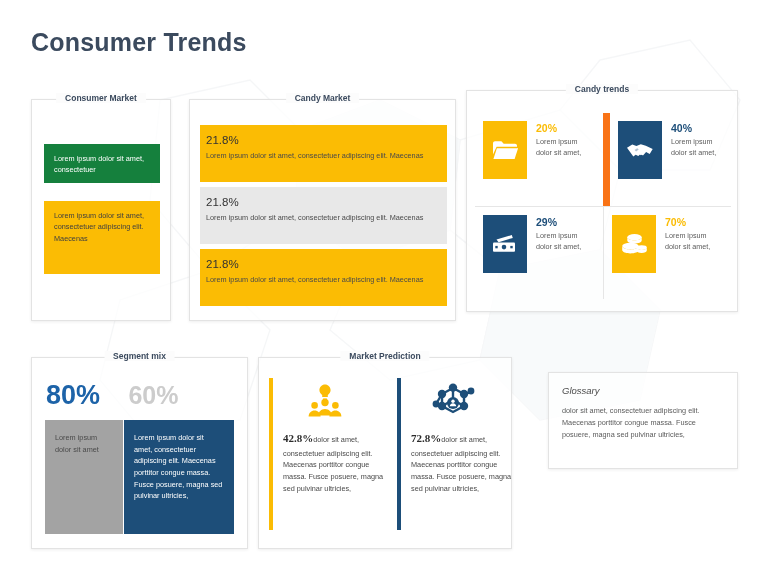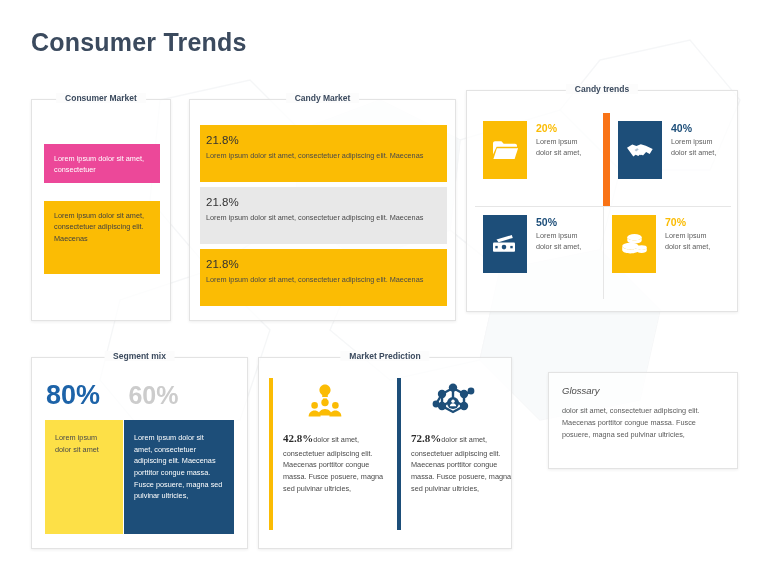--- a/index.html
+++ b/index.html
@@ -36,21 +36,21 @@
     position:absolute;top:-7px;left:50%;transform:translateX(-50%);
     background:#fcfcfc;
     padding:0 9px;
     font-size:8.5px;font-weight:bold;color:#3b4a5e;
     white-space:nowrap;
   }
 
   
   #p-consumer{left:31px;top:99px;width:140px;height:222px;}
   .cm-box{position:absolute;left:12px;width:116px;padding:9px 10px;box-sizing:border-box;}
-  .cm-blue{top:44px;height:39px;background:#ec4899;color:#ffffff;}
+  .cm-blue{top:44px;height:39px;background:#15803d;color:#ffffff;}
   .cm-yellow{top:101px;height:73px;background:#fbbc04;color:#3f3f3f;}
   .cm-box .txt{font-size:7.3px;line-height:1.55;}
 
   
   #p-candy{left:189px;top:99px;width:267px;height:222px;}
   .cmk-row{position:absolute;left:10px;width:247px;padding:9px 6px;box-sizing:border-box;}
   .cmk-row .pct{font-size:11.5px;color:#333333;margin-bottom:4px;}
   .cmk-row .txt{font-size:7.3px;line-height:1.55;color:#4a4a4a;}
   .cmk-1{top:25px;height:57px;background:#fbbc04;}
   .cmk-2{top:87px;height:57px;background:#e8e8e8;}
@@ -69,21 +69,21 @@
   .trend-pct{font-size:10.5px;font-weight:bold;margin-bottom:3px;}
   .trend-txt{font-size:7.2px;line-height:1.5;color:#5b5b5b;width:58px;}
 
   
   #p-segment{left:31px;top:357px;width:217px;height:192px;}
   .seg-pcts{position:absolute;top:22px;left:14px;width:190px;}
   .seg-80{font-size:27px;font-weight:bold;color:#1d63a8;display:inline-block;width:78px;}
   .seg-60{font-size:25px;font-weight:bold;color:#cccccc;display:inline-block;}
   .seg-bars{position:absolute;top:62px;left:13px;}
   .seg-bar{position:absolute;box-sizing:border-box;padding:12px 10px;}
-  .seg-bar-y{left:0;top:0;width:78px;height:114px;background:#fde047;color:#4a4a4a;}
+  .seg-bar-y{left:0;top:0;width:78px;height:114px;background:#a3a3a3;color:#4a4a4a;}
   .seg-bar-b{left:79px;top:0;width:110px;height:114px;background:#1d4e79;color:#ffffff;}
   .seg-bar .txt{font-size:7.3px;line-height:1.6;}
 
   
   #p-prediction{left:258px;top:357px;width:254px;height:192px;}
   .pred-col{position:absolute;top:20px;width:118px;height:152px;}
   .pc-0{left:10px;} .pc-1{left:138px;}
   .pred-rule{position:absolute;left:0;top:0;width:4px;height:152px;}
   .pred-icon{position:absolute;left:30px;top:2px;width:52px;height:42px;
              display:flex;align-items:center;justify-content:center;}
@@ -180,21 +180,21 @@
         <div class="trend-icon" style="background:#1d4e79">
           <svg width="28" height="20" viewBox="0 0 28 20">
             <path fill="#ffffff" d="M5.5 5.6 20.8 1l1 2.9L7.6 8.2z"></path>
             <rect x="2" y="8.4" width="22" height="9.4" rx="1" fill="#ffffff"></rect>
             <circle cx="13" cy="13.1" r="2.3" fill="#1d4e79"></circle>
             <rect x="4.3" y="11.9" width="2.4" height="2.4" fill="#1d4e79"></rect>
             <rect x="19.3" y="11.9" width="2.4" height="2.4" fill="#1d4e79"></rect>
           </svg>
         </div>
         <div class="trend-body">
-          <div class="trend-pct" style="color:#1d4e79">50%</div>
+          <div class="trend-pct" style="color:#1d4e79">29%</div>
           <div class="trend-txt">Lorem ipsum dolor sit amet,</div>
         </div>
       </div>
 
       <div class="trend-cell tc-3">
         <div class="trend-icon" style="background:#fbbc04">
           <svg width="28" height="22" viewBox="0 0 28 22">
             <ellipse cx="14.5" cy="4.2" rx="7.2" ry="3.1" fill="#ffffff"></ellipse>
             <path fill="#ffffff" d="M7.3 4.2v3.4c0 1.7 3.2 3.1 7.2 3.1s7.2-1.4 7.2-3.1V4.2c0 1.7-3.2 3.1-7.2 3.1S7.3 5.9 7.3 4.2z"></path>
             <ellipse cx="10.4" cy="13.1" rx="8.2" ry="3.4" fill="#ffffff"></ellipse>

